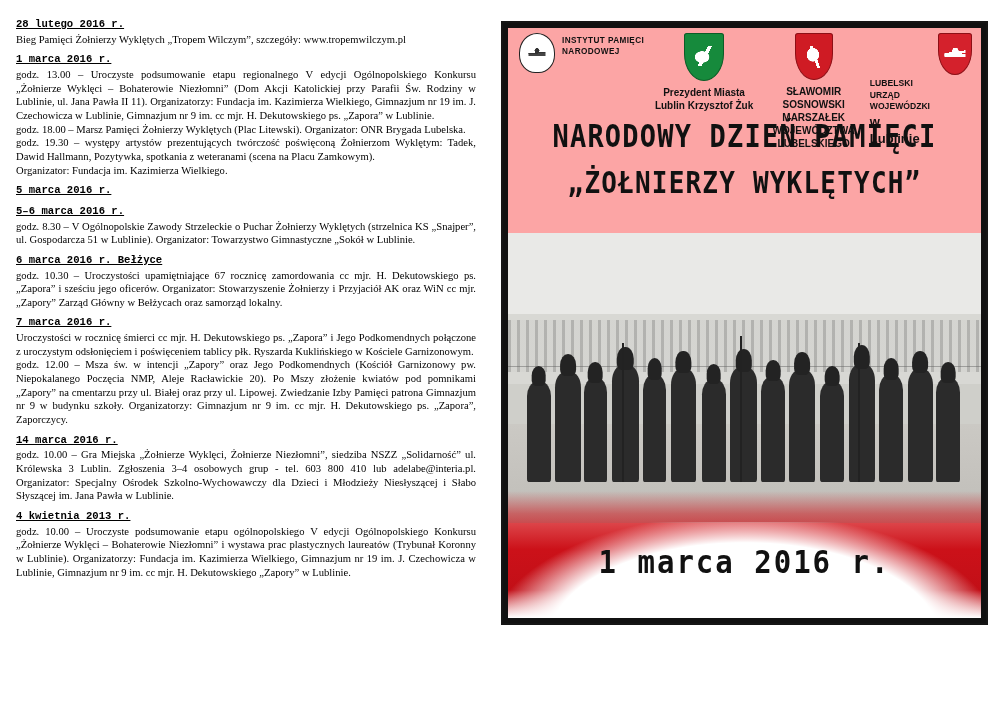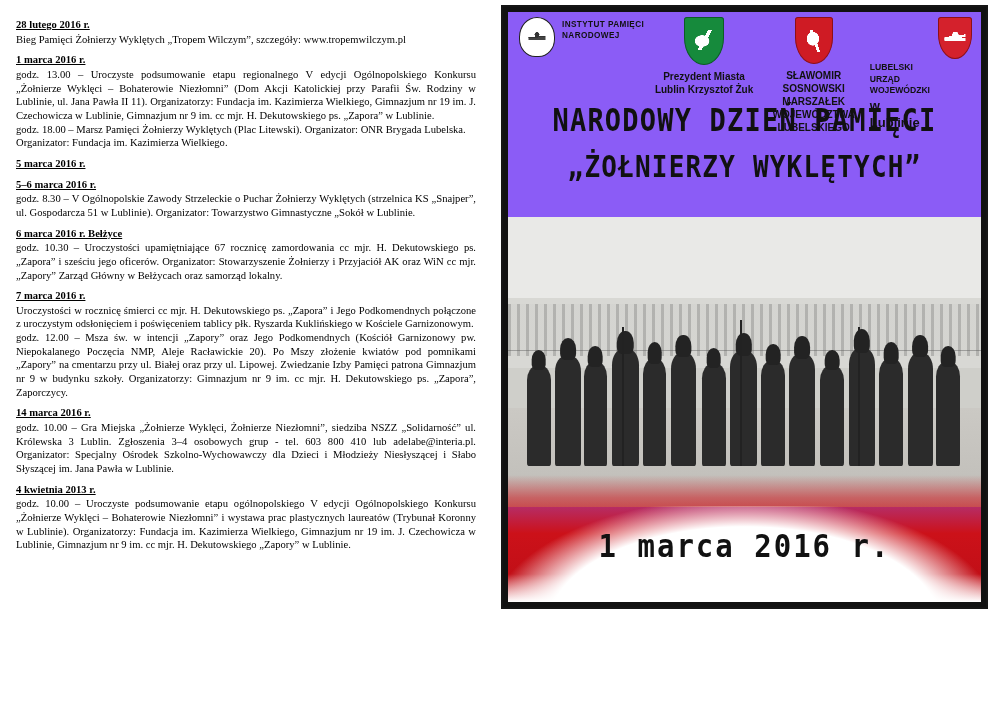--- a/index.html
+++ b/index.html
@@ -32,35 +32,36 @@
     line-height: 1.25;
   }
 
   .prog { font-size: 10.6px; line-height: 1.29; text-align: justify; }
   .date-head {
     font-weight: bold;
     text-decoration: underline;
     margin-top: 7px;
     margin-bottom: 1px;
     display: block;
+    font-family: Liberation Mono, monospace;
   }
   .date-head.first { margin-top: 0; }
   .para { margin: 0 0 0 0; display: block; }
 
   
   .right-page {
     position: absolute;
     left: 492px; top: 0;
     width: 508px; height: 702px;
   }
   .poster {
     position: absolute;
-    left: 9px; top: 5px;
+    left: 9px; top: 21px;
     width: 487px; height: 604px;
-    background: #8b5cf6;
+    background: #fca5a5;
     overflow: hidden;
   }
 
   
   .poster-frame {
     position: absolute;
     inset: 0;
     border: 7px solid #111;
     pointer-events: none;
     z-index: 40;
@@ -276,20 +277,21 @@
   <div class="left-page">
 
     <div class="prog">
 
       <span class="date-head first">28 lutego 2016 r.</span>
       <span class="para">Bieg Pamięci Żołnierzy Wyklętych „Tropem Wilczym”, szczegóły: www.tropemwilczym.pl</span>
 
       <span class="date-head">1 marca 2016 r.</span>
       <span class="para">godz. 13.00 – Uroczyste podsumowanie etapu regionalnego V edycji Ogólnopolskiego Konkursu „Żołnierze Wyklęci – Bohaterowie Niezłomni” (Dom Akcji Katolickiej przy Parafii Św. Rodziny w Lublinie, ul. Jana Pawła II 11). Organizatorzy: Fundacja im. Kazimierza Wielkiego, Gimnazjum nr 19 im. J. Czechowicza w Lublinie, Gimnazjum nr 9 im. cc mjr. H. Dekutowskiego ps. „Zapora” w Lublinie.</span>
       <span class="para">godz. 18.00 – Marsz Pamięci Żołnierzy Wyklętych (Plac Litewski). Organizator: ONR Brygada Lubelska.</span>
+      <span class="para">godz. 19.30 – występy artystów prezentujących twórczość poświęconą Żołnierzom Wyklętym: Tadek, Dawid Hallmann, Pozytywka, spotkania z weteranami (scena na Placu Zamkowym).</span>
       <span class="para">Organizator: Fundacja im. Kazimierza Wielkiego.</span>
 
       <span class="date-head">5 marca 2016 r.</span>
 
       <span class="date-head">5–6 marca 2016 r.</span>
       <span class="para">godz. 8.30 – V Ogólnopolskie Zawody Strzeleckie o Puchar Żołnierzy Wyklętych (strzelnica KS „Snajper”, ul. Gospodarcza 51 w Lublinie). Organizator: Towarzystwo Gimnastyczne „Sokół w Lublinie.</span>
 
       <span class="date-head">6 marca 2016 r. Bełżyce</span>
       <span class="para">godz. 10.30 – Uroczystości upamiętniające 67 rocznicę zamordowania cc mjr. H. Dekutowskiego ps. „Zapora” i sześciu jego oficerów. Organizator: Stowarzyszenie Żołnierzy i Przyjaciół AK oraz WiN cc mjr. „Zapory” Zarząd Główny w Bełżycach oraz samorząd lokalny.</span>
 

